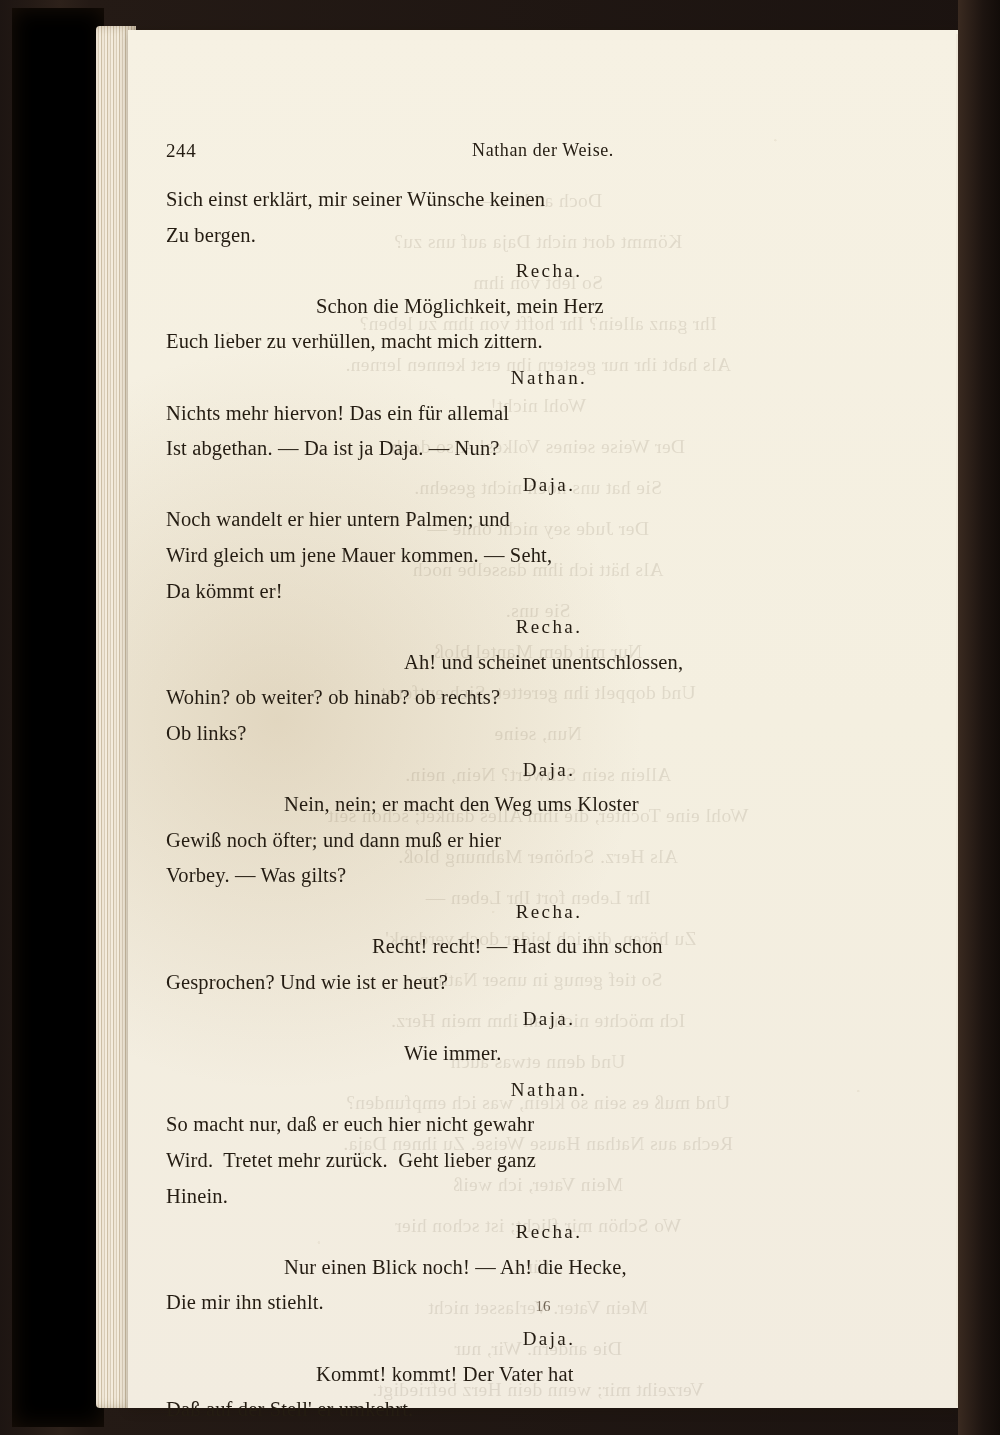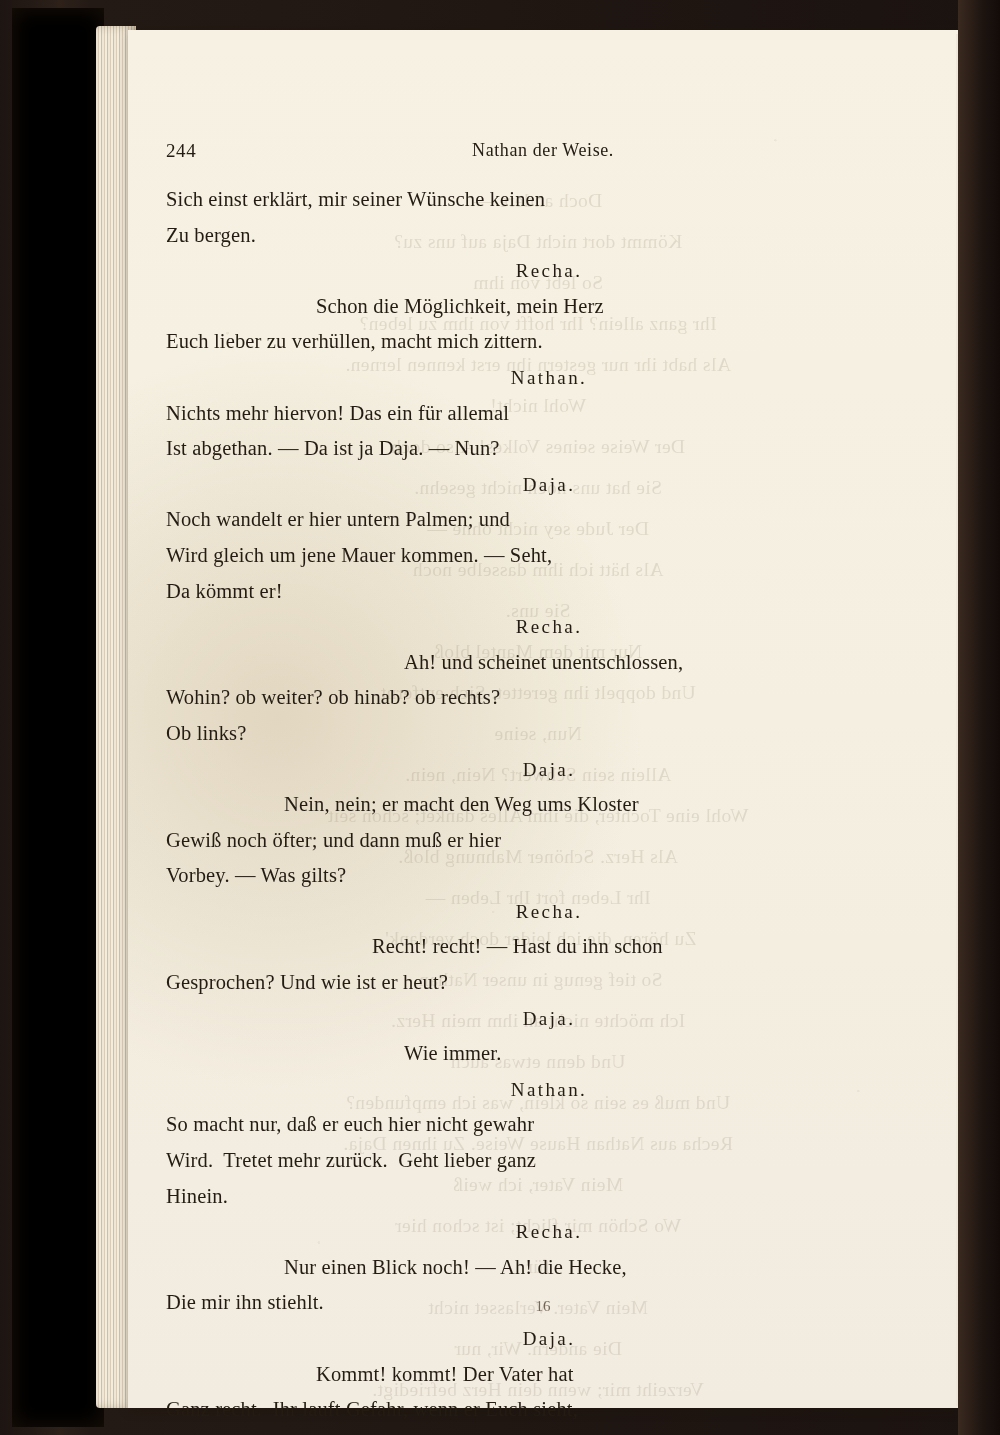--- a/index.html
+++ b/index.html
@@ -279,21 +279,20 @@
           <div class="line indent-3">Wie immer.</div>
           <div class="speaker">Nathan.</div>
           <div class="line">So macht nur, daß er euch hier nicht gewahr</div>
           <div class="line">Wird.  Tretet mehr zurück.  Geht lieber ganz</div>
           <div class="line">Hinein.</div>
           <div class="speaker">Recha.</div>
           <div class="line indent-1">Nur einen Blick noch! — Ah! die Hecke,</div>
           <div class="line">Die mir ihn stiehlt.</div>
           <div class="speaker">Daja.</div>
           <div class="line indent-2">Kommt! kommt! Der Vater hat</div>
-          <div class="line">Ganz recht.  Ihr lauft Gefahr, wenn er Euch sieht,</div>
           <div class="line">Daß auf der Stell' er umkehrt.</div>
         </div>
 
       <div class="signature">16</div>
     </div>
 
     <div class="speckle"></div>
   </div>
 
   <div class="right-edge-white"></div>

